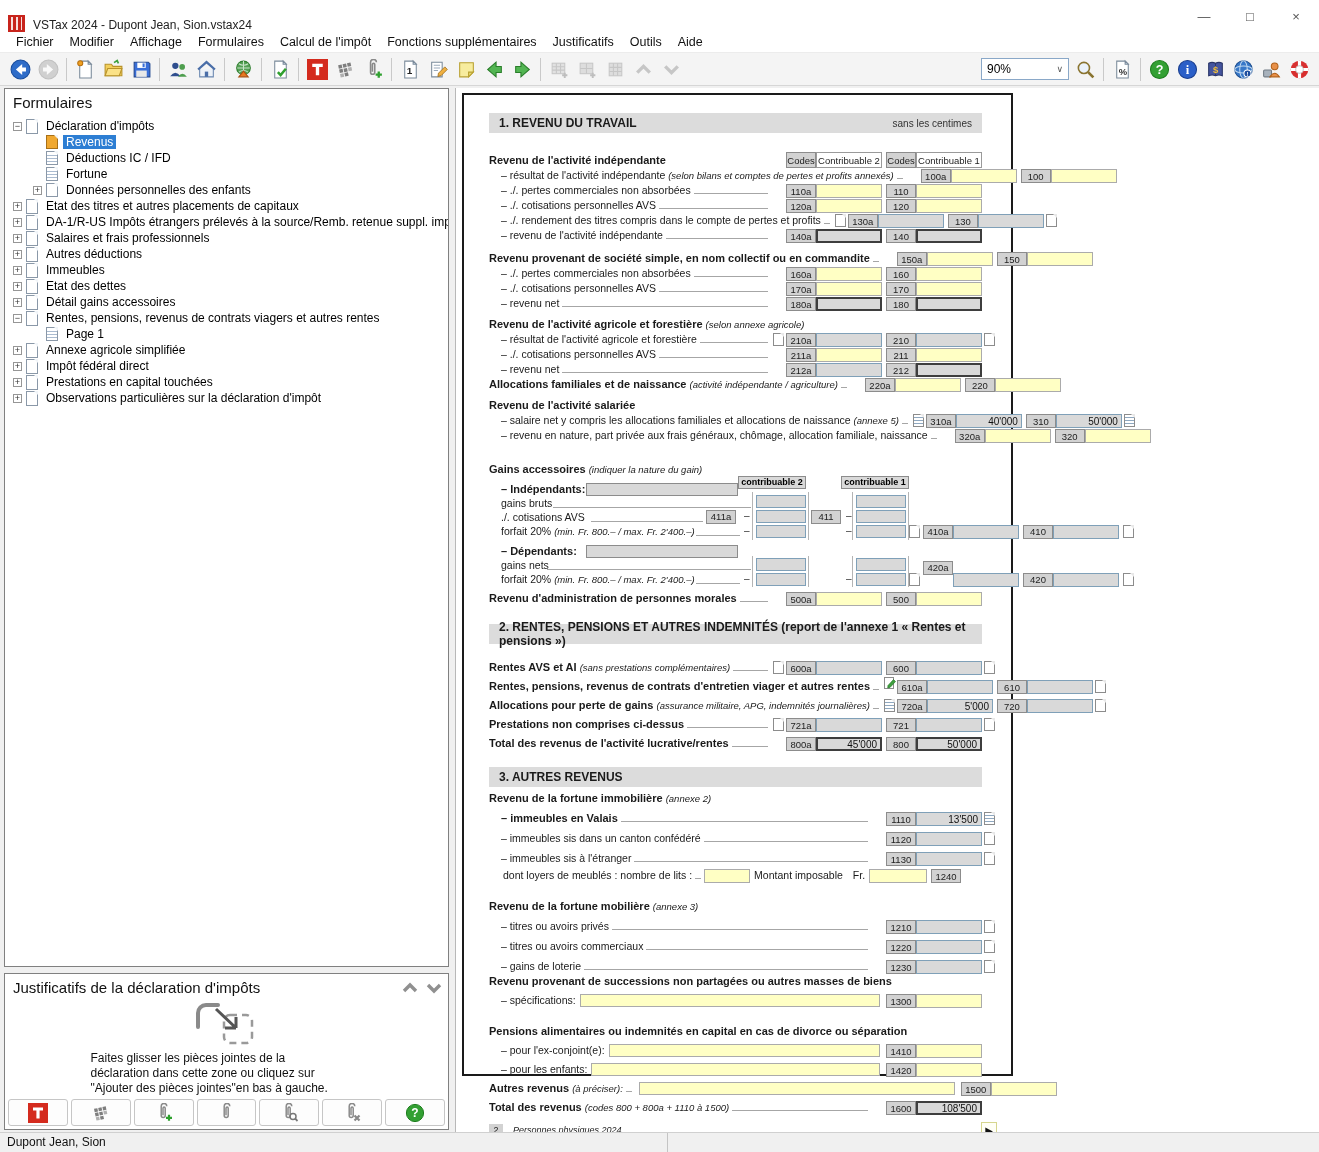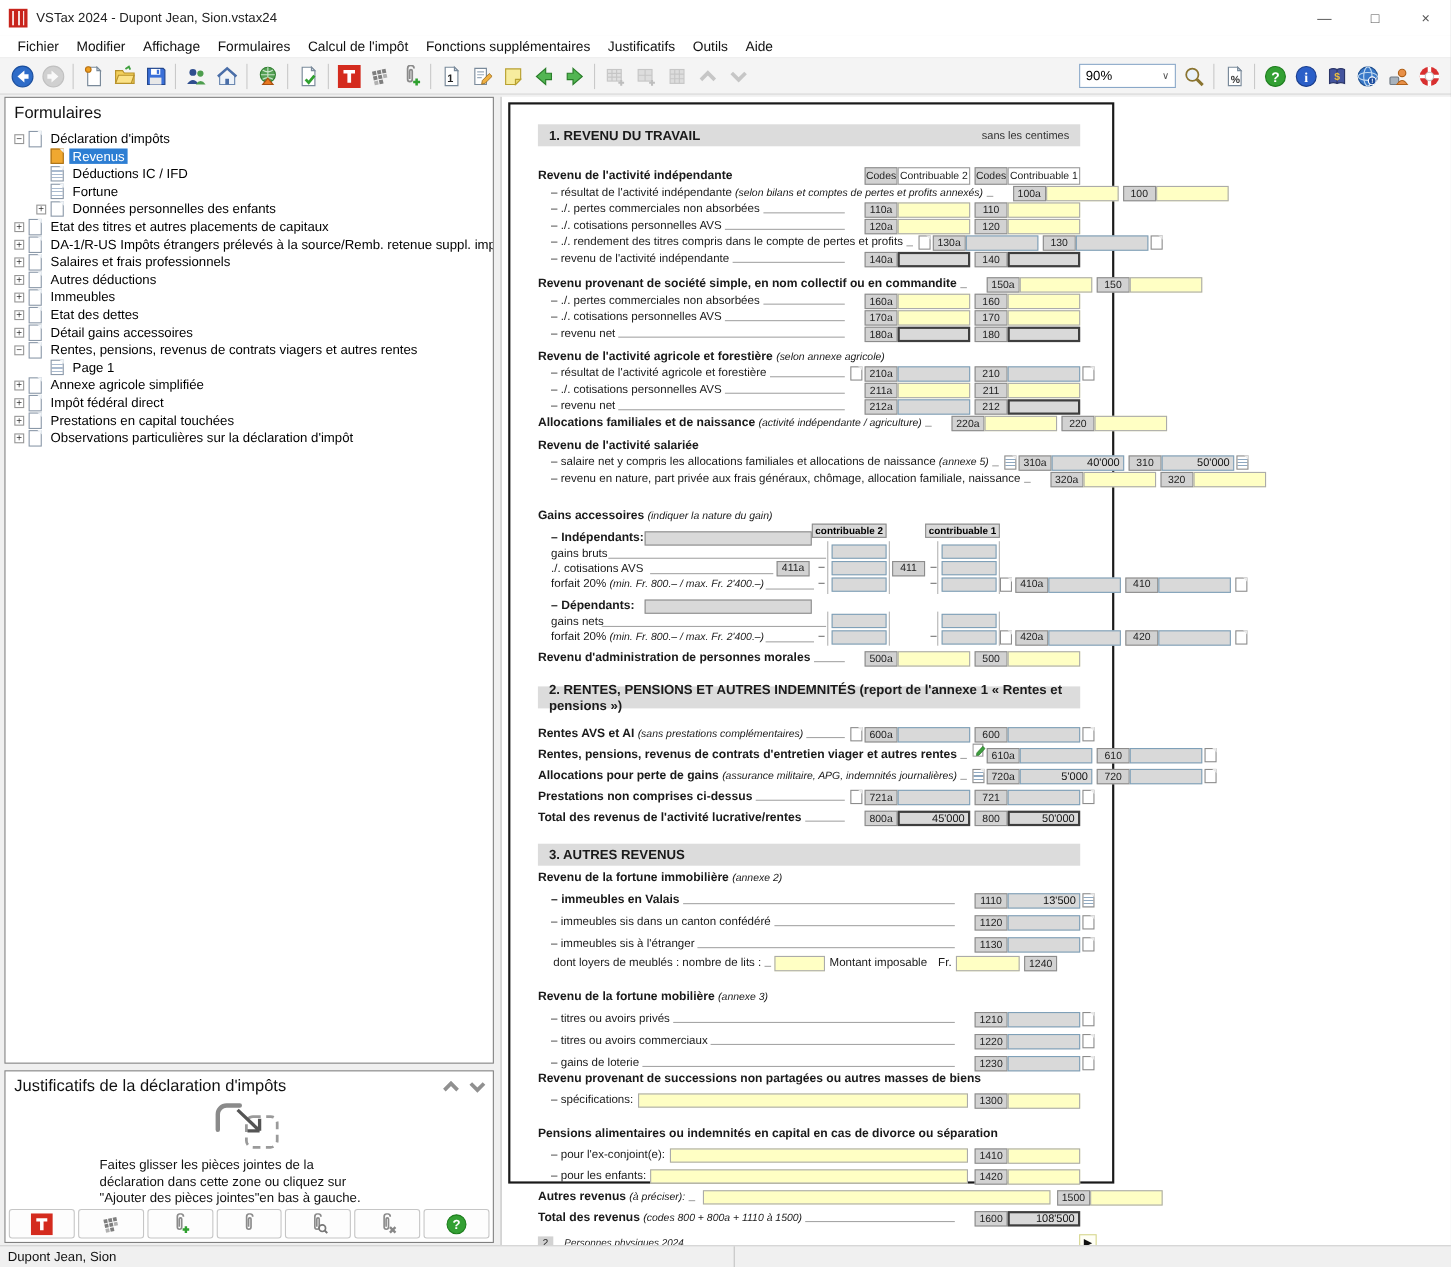--- a/index.html
+++ b/index.html
@@ -3,21 +3,21 @@
 <meta charset="utf-8">
 <style>
   * { box-sizing: border-box; }
   html,body { margin:0; padding:0; }
   body {
     width:1319px; height:1152px; position:relative; overflow:hidden;
     font-family:"Liberation Sans", sans-serif; background:#F0F0F0;
     outline:1px solid #9A9A9A;
   }
   
-  .titlebar { height:32px; background:#FFFFFF; display:flex; align-items:center; padding-left:8px; }
+  .titlebar { height:32px; background:#FFFFFF; display:flex; align-items:flex-end; padding-left:8px; }
   .app-icon { width:17px; height:17px; background:#C8241C; position:relative; flex:0 0 auto; }
   .app-icon::after { content:""; position:absolute; left:3px; top:2px; right:3px; bottom:2px;
      background:repeating-linear-gradient(90deg,#fff 0 2px,transparent 2px 5px); opacity:.85; }
   .title-text { font-size:12px; color:#222; margin-left:8px; }
   .win-controls { margin-left:auto; display:flex; height:32px; }
   .win-btn { width:46px; height:32px; display:flex; align-items:center; justify-content:center; color:#555; font-size:13px; }
   
   .menubar { height:21px; background:#FFFFFF; display:flex; align-items:center; padding-left:8px; border-bottom:1px solid #ECECEC; }
   .menu-item { font-size:12.5px; color:#111; padding:2px 8px; white-space:nowrap; }
   
@@ -853,21 +853,21 @@
         <div class="gf" style="left: 367px; top: 95px; width: 50px; height: 13px;"></div>
         <div class="gf" style="left: 267px; top: 110px; width: 50px; height: 13px;"></div>
         <div class="gf" style="left: 367px; top: 110px; width: 50px; height: 13px;"></div>
         <div class="gdash" style="left: 255px; top: 110px;">–</div>
         <div class="gdash" style="left: 357px; top: 110px;">–</div>
         <div class="gvl" style="left: 263px; top: 93px; width: 1px; height: 31px;"></div>
         <div class="gvl" style="left: 319px; top: 93px; width: 1px; height: 31px;"></div>
         <div class="gvl" style="left: 363px; top: 93px; width: 1px; height: 31px;"></div>
         <div class="gvl" style="left: 419px; top: 93px; width: 1px; height: 31px;"></div>
         <span class="dicon" style="position: absolute; left: 420px; top: 110px;"></span>
-        <div class="gcode" style="left: 434px; top: 110px; width: 30px; height: 14px;">420a</div>
+        <div class="gcode" style="left: 434px; top: 98px; width: 30px; height: 14px;">420a</div>
         <div class="gf" style="left: 464px; top: 110px; width: 66px; height: 14px;"></div>
         <div class="gcode" style="left: 534px; top: 110px; width: 30px; height: 14px;">420</div>
         <div class="gf" style="left: 564px; top: 110px; width: 66px; height: 14px;"></div>
         <span class="dicon" style="position: absolute; left: 634px; top: 110px;"></span>
       </div>
       <div class="frow r1">
         <span class="lbl b">Revenu d'administration de personnes morales</span>
         <span class="lead"></span>
         <span class="icoslot"></span>
         <span class="code">500a</span>

